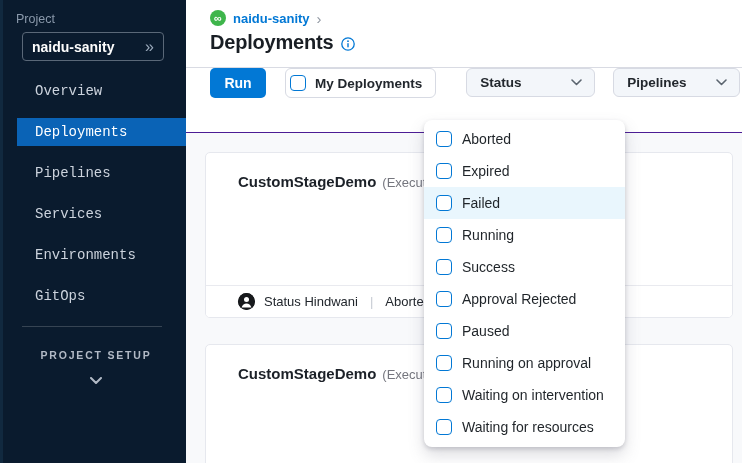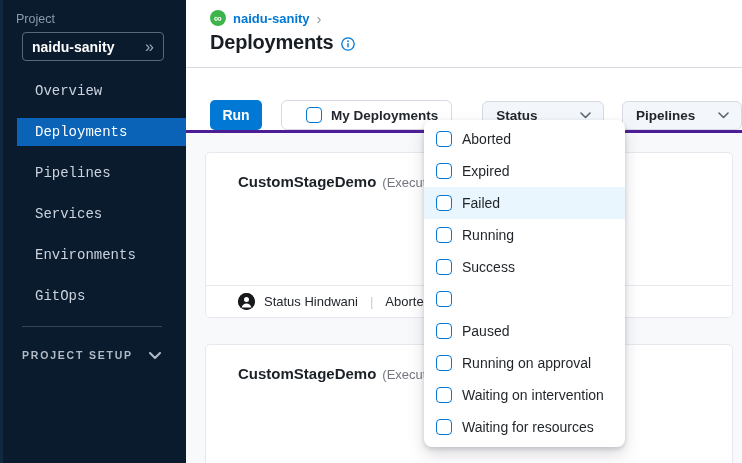--- a/index.html
+++ b/index.html
@@ -43,21 +43,21 @@
   }
   .nav-item.active {
     background:var(--nav-active,#0a63b6); color:#ffffff; font-weight:500;
   }
   .sidebar-divider {
     position:absolute; left:22px; right:24px; top:326px; height:1px;
     background:rgba(255,255,255,0.18);
   }
   .project-setup {
     position:absolute; left:22px; top:349px; right:16px;
-    display:flex; align-items:center; gap:16px; cursor:pointer;
+    display:flex; align-items:center; gap:16px; cursor:pointer;flex-direction:column;
   }
   .project-setup .ps-label {
     font-size:10.5px; font-weight:600; letter-spacing:1.8px; color:#b2bac6;
   }
   .project-setup svg { stroke:#b2bac6; }
 
   
   .main { position:absolute; left:186px; right:0; top:0; bottom:0; }
 
   .page-header {
@@ -74,30 +74,30 @@
   .breadcrumb-link {
     font-size:13px; font-weight:600; color:var(--accent,#0278d5);
     text-decoration:none; cursor:pointer;
   }
   .breadcrumb-chevron { font-size:15px; color:#8f96a1; line-height:1; }
   .title-row { margin-top:4px; display:flex; align-items:center; gap:8px; }
   .page-title { font-size:20px; font-weight:700; color:#191e24; letter-spacing:-0.2px; }
   .info-icon { display:inline-flex; margin-top:2px; cursor:pointer; }
 
   .toolbar {
-    height:65px; background:#fff; border-bottom:3px solid #4c1d95;
-    display:flex; align-items:flex-end; padding-left:24px;
+    height:65px; background:#fff; border-bottom:1px solid #4c1d95;
+    display:flex; align-items:flex-start; padding-left:24px;
   }
   .run-button {
     width:56px; height:30px; border:none; border-radius:5px;
     background:var(--accent,#0278d5); color:#fff;
     font-family:inherit; font-size:14px; font-weight:700; cursor:pointer;
   }
   .my-deployments-button {
-    margin-left:19px; height:30px; padding:0 13px 0 24px;
+    margin-left:19px; height:30px; padding:0 13px 0 4px;
     background:#fff; border:1px solid #d7dae3; border-radius:6px;
     display:flex; align-items:center; gap:9px; cursor:pointer;
     font-family:inherit;
   }
   .checkbox {
     width:16px; height:16px; border:1.6px solid var(--accent,#0278d5);
     border-radius:4px; background:#fff; flex:0 0 auto;
   }
   .md-label { font-size:13.5px; font-weight:600; color:#22272d; white-space:nowrap; }
   .select-button {
@@ -268,20 +268,21 @@
       <div class="menu-item">
     <span class="checkbox"></span>
     <span class="menu-label">Running</span>
   </div>
       <div class="menu-item">
     <span class="checkbox"></span>
     <span class="menu-label">Success</span>
   </div>
       <div class="menu-item">
     <span class="checkbox"></span>
+    <span class="menu-label">Approval Rejected</span>
   </div>
       <div class="menu-item">
     <span class="checkbox"></span>
     <span class="menu-label">Paused</span>
   </div>
       <div class="menu-item">
     <span class="checkbox"></span>
     <span class="menu-label">Running on approval</span>
   </div>
       <div class="menu-item">

